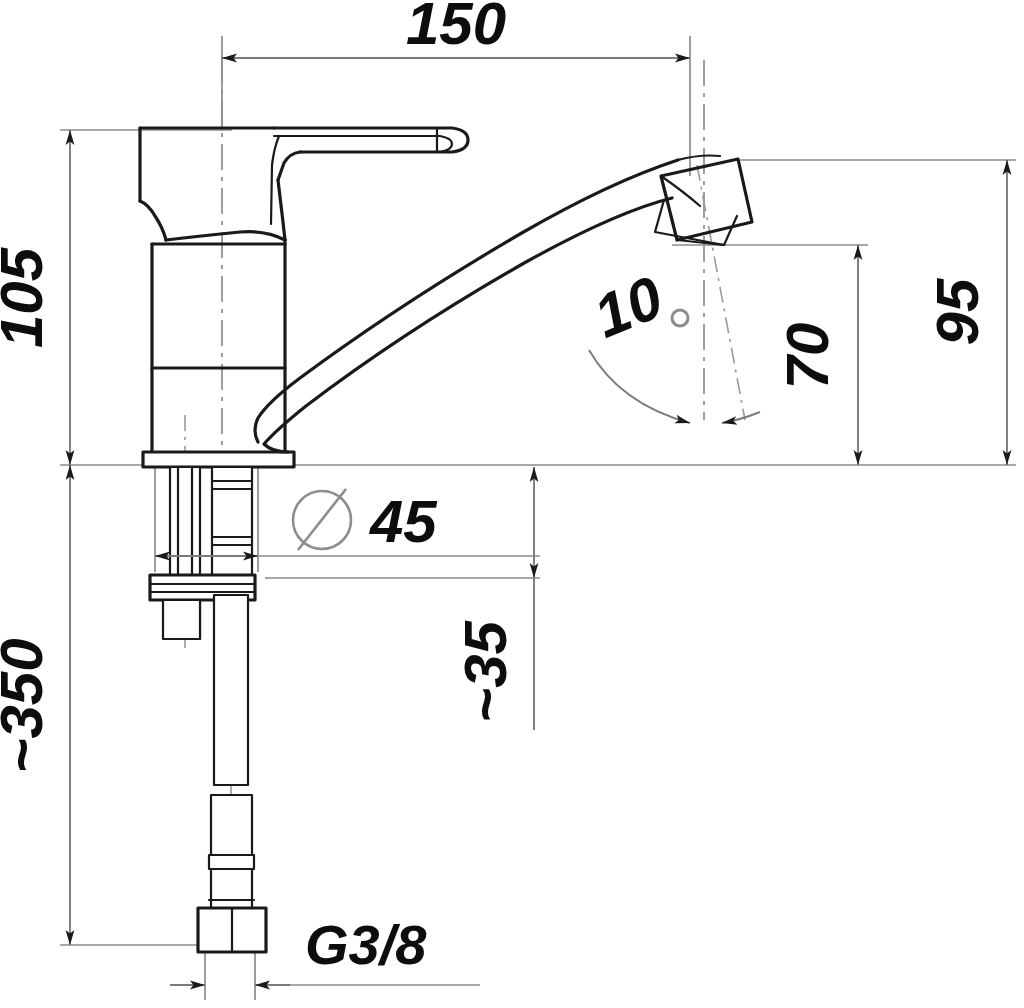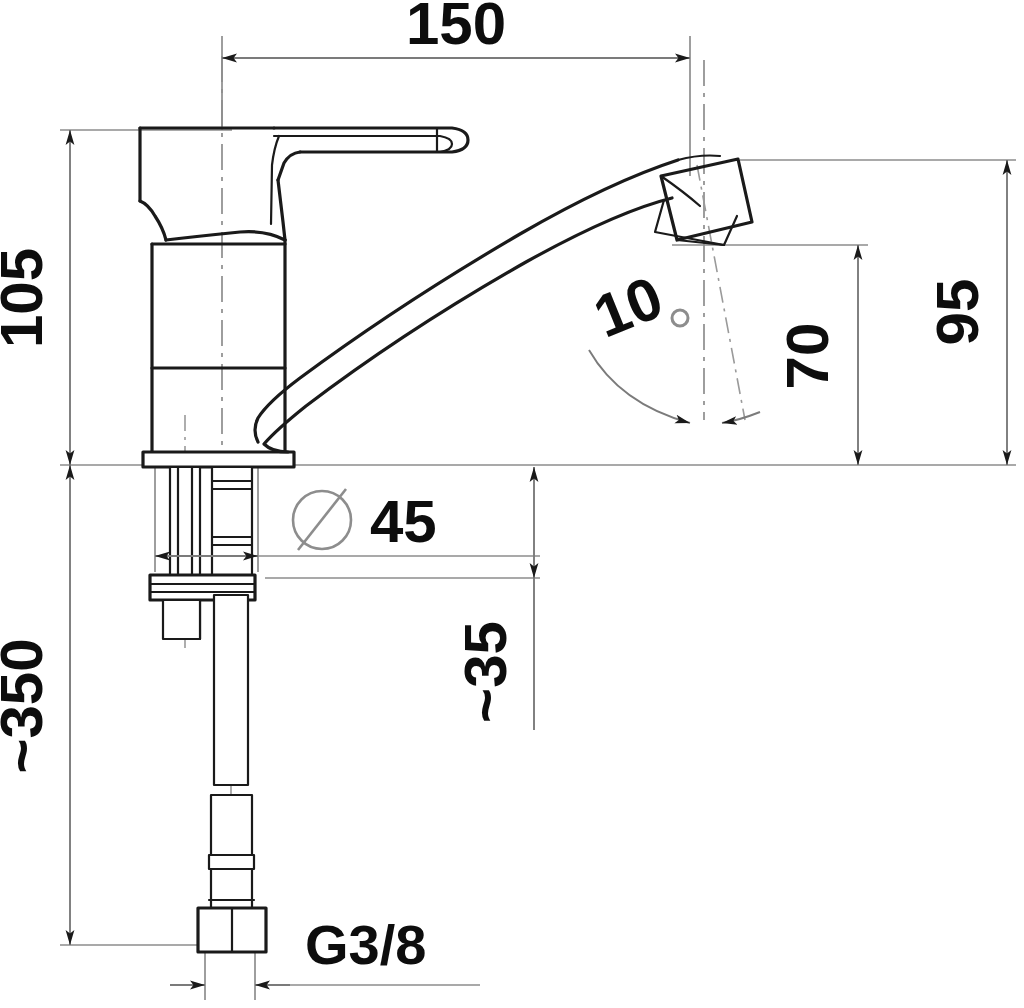--- a/index.html
+++ b/index.html
@@ -11,20 +11,21 @@
     width: 1024px;
     height: 1008px;
     overflow: hidden;
     font-family: "Liberation Sans", sans-serif;
   }
   #drawing-root {
     position: relative;
     width: 956px;
     height: 1008px;
     background: #ffffff;
+    font-style: italic;
   }
   svg.sheet {
     position: absolute;
     left: 0;
     top: 0;
     width: 1024px;
     height: 1008px;
     display: block;
   }
   .obj {

